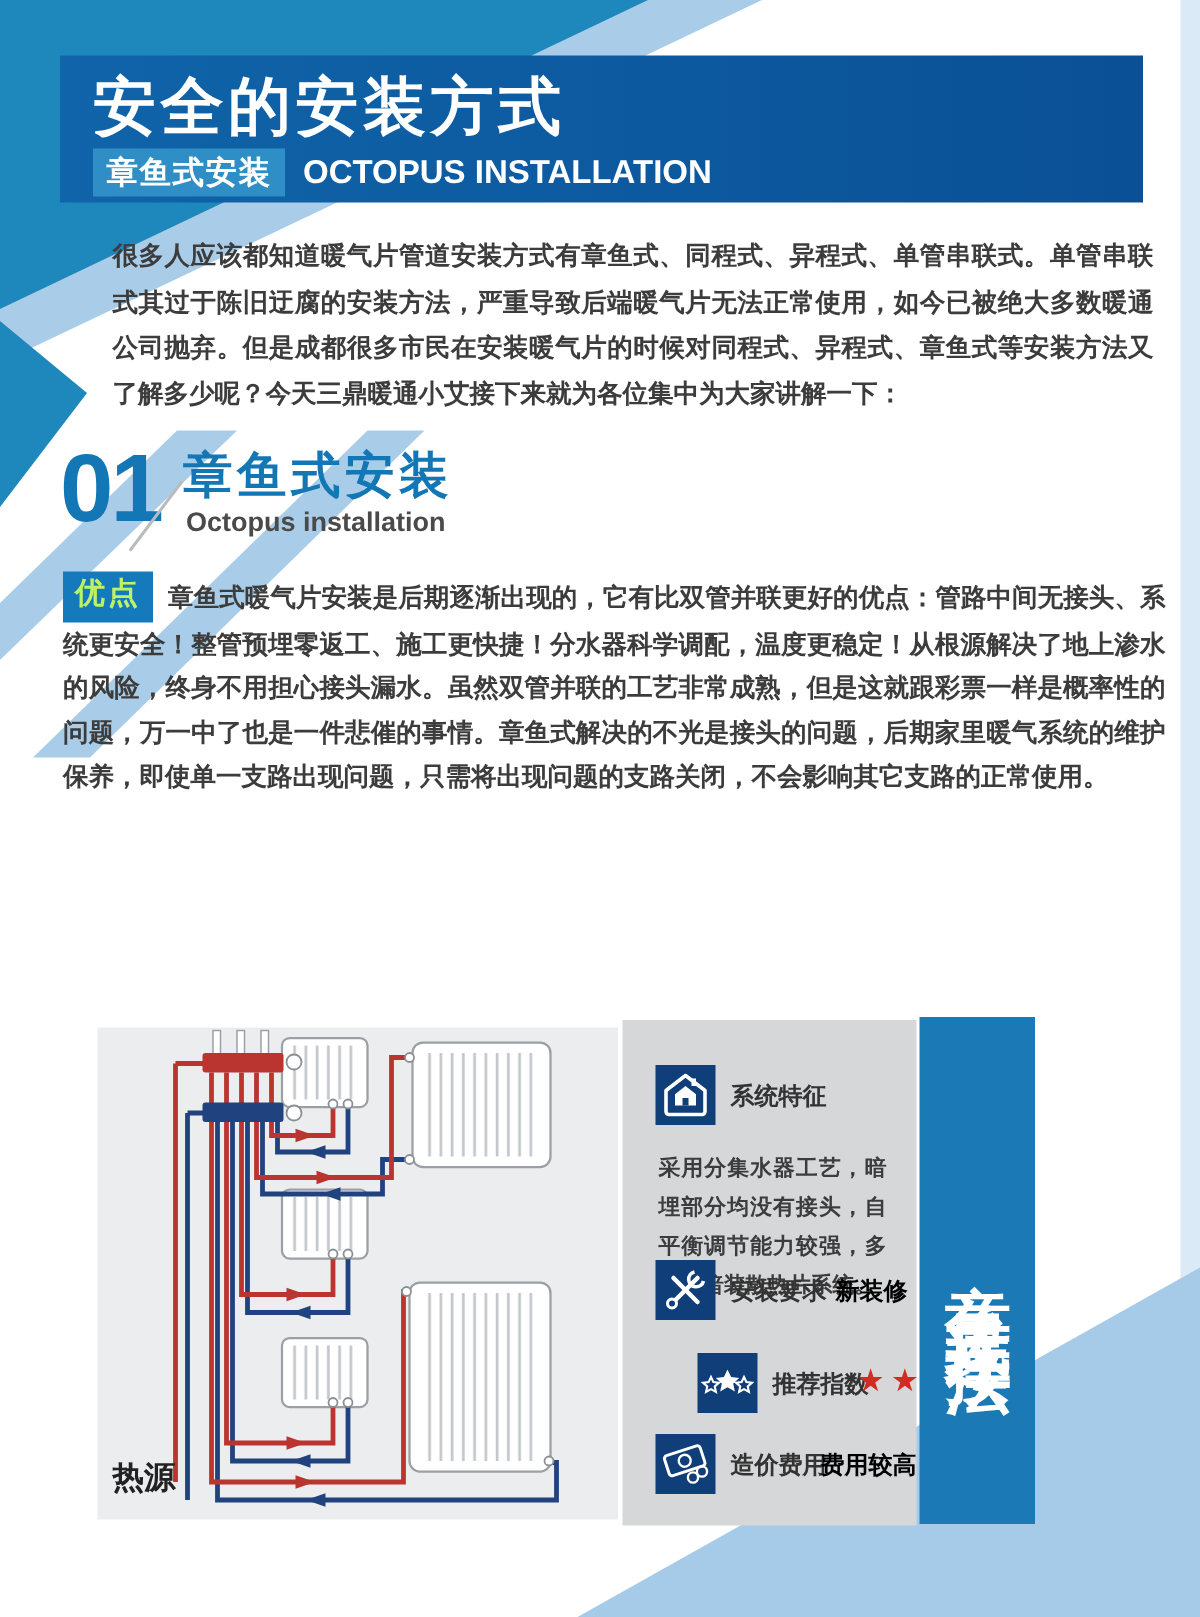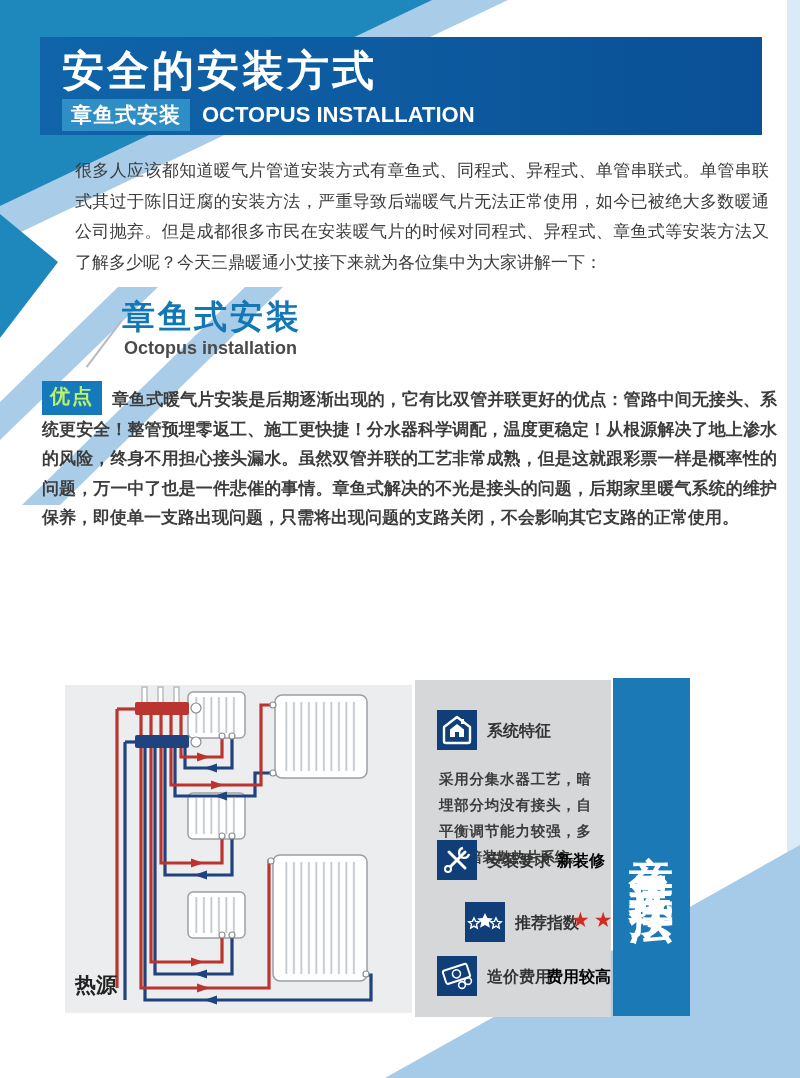--- a/index.html
+++ b/index.html
@@ -13,21 +13,21 @@
           background:linear-gradient(90deg,#1064a9,#0a5096);}
   .header-title{position:absolute;left:22px;top:6px;font-size:42px;font-weight:700;
                 color:#ffffff;letter-spacing:3px;}
   .header-sub{position:absolute;left:22px;top:62px;display:flex;align-items:center;gap:12px;}
   .header-badge{background:#2e8ec5;color:#fff;font-size:21px;font-weight:700;
                 padding:2px 9px;letter-spacing:1px;}
   .header-en{color:#ffffff;font-size:22px;font-weight:700;letter-spacing:0px;}
 
   
   .intro{left:75px;top:156px;width:694px;font-size:17px;line-height:30.5px;
-         font-weight:400;color:#3c3c3c;text-align:justify;margin:0;}
+         font-weight:700;color:#3c3c3c;text-align:justify;margin:0;}
 
   
   .sec-num{left:40px;top:288px;font-size:64px;font-weight:700;color:#1377b5;letter-spacing:-2px;}
   .sec-slash{left:103px;top:315px;width:2px;height:58px;background:#b7bbbf;transform:rotate(37deg);}
   .sec-title{left:122px;top:295px;font-size:33px;font-weight:700;color:#1377b5;letter-spacing:3px;}
   .sec-en{left:124px;top:338px;font-size:18px;font-weight:700;color:#4a4a4a;}
 
   
   .para{left:42px;width:735px;font-size:17px;line-height:29.5px;font-weight:700;
         color:#3c3c3c;text-align:justify;margin:0;}
@@ -78,20 +78,21 @@
   <div class="z header">
     <div class="header-title">安全的安装方式</div>
     <div class="header-sub">
       <span class="header-badge">章鱼式安装</span>
       <span class="header-en">OCTOPUS INSTALLATION</span>
     </div>
   </div>
 
   <p class="z intro">很多人应该都知道暖气片管道安装方式有章鱼式、同程式、异程式、单管串联式。单管串联式其过于陈旧迂腐的安装方法，严重导致后端暖气片无法正常使用，如今已被绝大多数暖通公司抛弃。但是成都很多市民在安装暖气片的时候对同程式、异程式、章鱼式等安装方法又了解多少呢？今天三鼎暖通小艾接下来就为各位集中为大家讲解一下：</p>
 
+  <div class="z sec-num">01</div>
   <div class="z sec-slash"></div>
   <div class="z sec-title">章鱼式安装</div>
   <div class="z sec-en">Octopus installation</div>
 
   <p class="z para pros">
     <span class="badge badge-blue">优点</span><span>章鱼式暖气片安装是后期逐渐出现的，它有比双管并联更好的优点：管路中间无接头、系统更安全！整管预埋零返工、施工更快捷！分水器科学调配，温度更稳定！从根源解决了地上渗水的风险，终身不用担心接头漏水。虽然双管并联的工艺非常成熟，但是这就跟彩票一样是概率性的问题，万一中了也是一件悲催的事情。章鱼式解决的不光是接头的问题，后期家里暖气系统的维护保养，即使单一支路出现问题，只需将出现问题的支路关闭，不会影响其它支路的正常使用。</span>
   </p>
 
 
   <div class="z diagram-panel">

